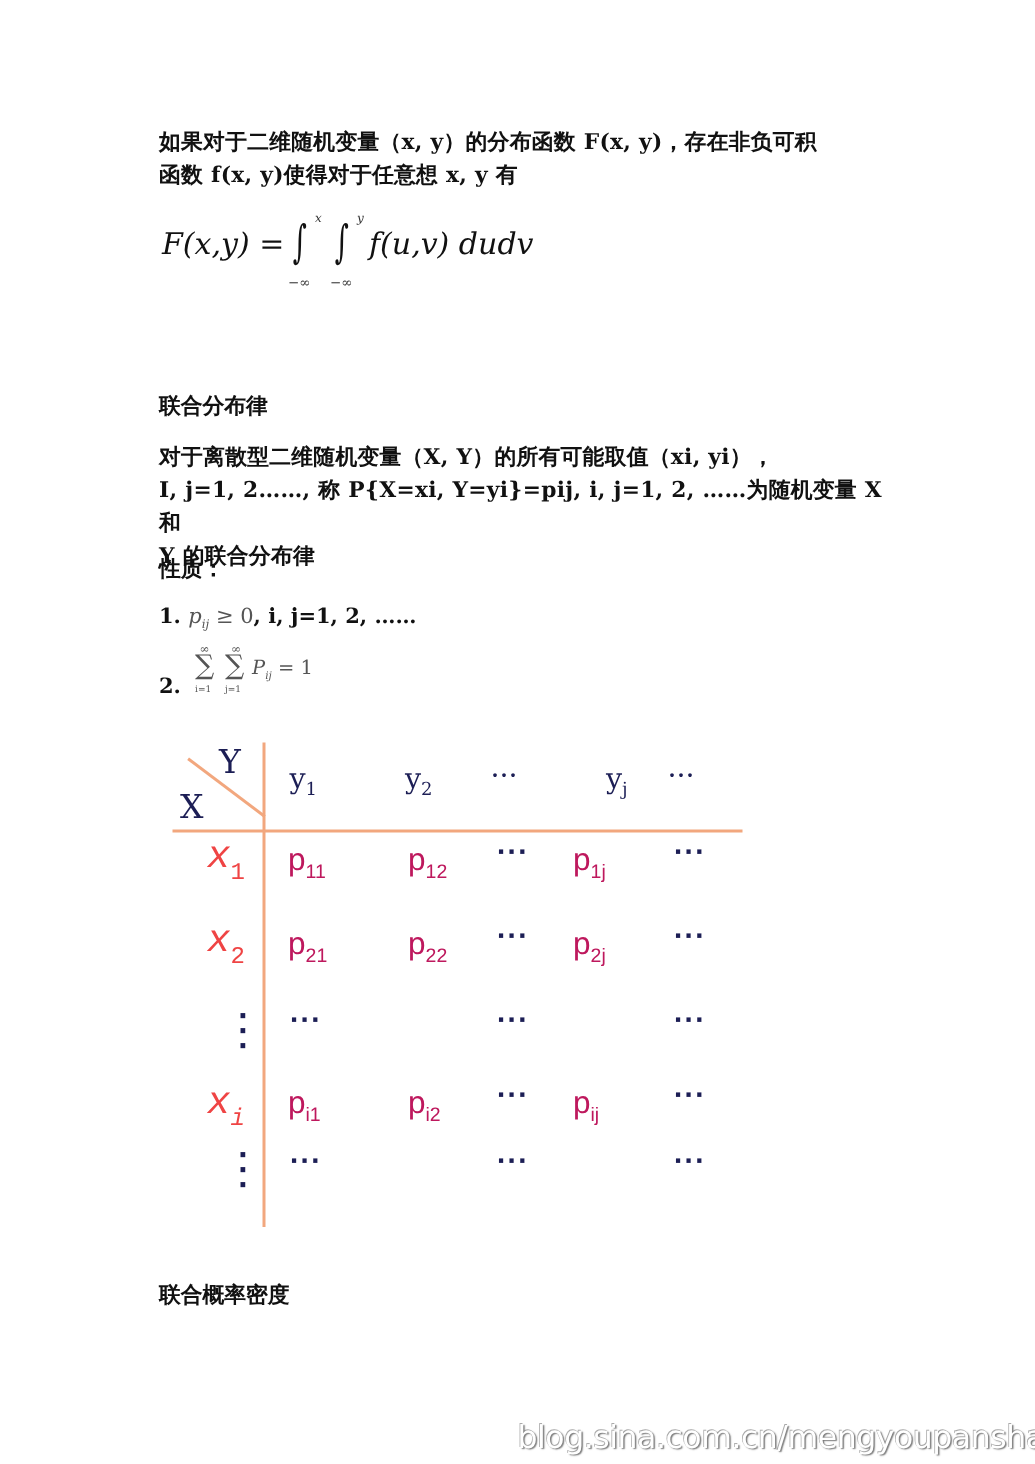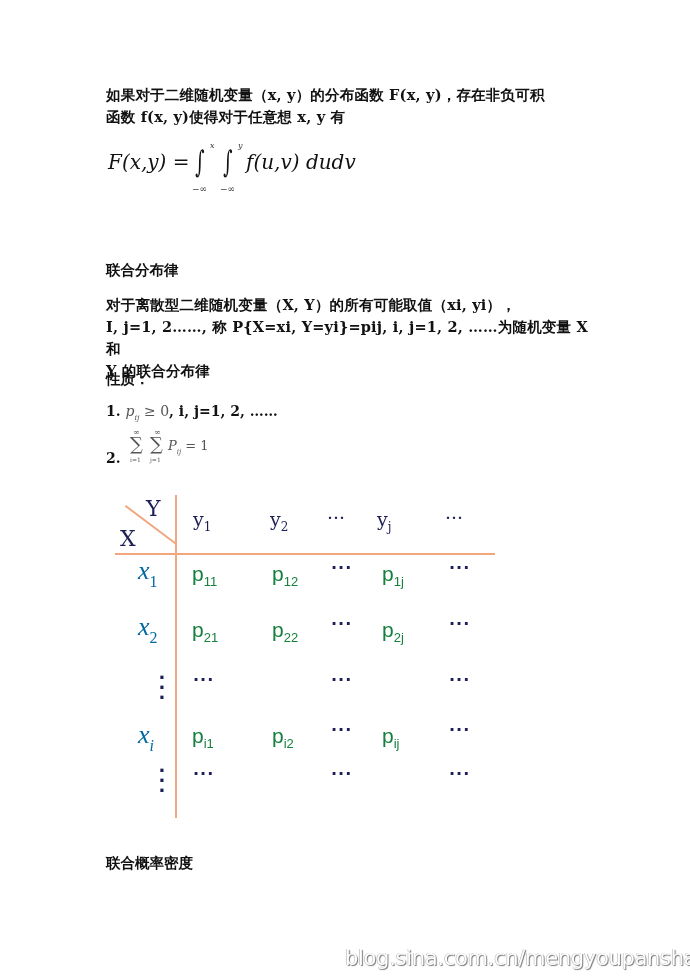--- a/index.html
+++ b/index.html
@@ -7,25 +7,25 @@
     .para { position: absolute; left: 106px; width: 480px; font-size: 14.5px; line-height: 22px; font-weight: bold; letter-spacing: 0.2px; }
     .heading { position: absolute; left: 106px; font-size: 14.5px; font-weight: bold; }
     .formula { position: absolute; font-family: "DejaVu Serif", serif; font-style: italic; color: #111; text-align: center; }
     .int { position: absolute; font-style: normal; font-size: 30px; line-height: 30px; transform: scaleX(0.6); }
     .lim { position: absolute; font-size: 8px; font-style: italic; color: #333; }
     .lim-low { position: absolute; font-size: 9px; color: #333; font-style: normal; }
     .prop-line { position: absolute; left: 106px; font-size: 14px; font-weight: bold; }
     .tbl-line-v { position: absolute; left: 175px; top: 495px; width: 2px; height: 323px; background: #f2a77e; }
     .tbl-line-h { position: absolute; left: 115px; top: 553px; width: 380px; height: 2px; background: #f2a77e; }
     .tbl-diag { position: absolute; left: 126px; top: 505px; width: 64px; height: 2px; background: #f2a77e; transform-origin: 0 0; transform: rotate(37deg); }
-    .tcell { position: absolute; color: #15803d; font-family: "Liberation Sans", sans-serif; font-size: 21px; }
+    .tcell { position: absolute; color: #be185d; font-family: "Liberation Sans", sans-serif; font-size: 21px; }
     .tcell sub { font-size: 13px; vertical-align: -5px; }
     .thead { position: absolute; color: #1c1e55; font-family: "DejaVu Serif", serif; font-size: 19px; }
     .thead sub { font-size: 12px; vertical-align: -5px; }
-    .rowlabel { position: absolute; color: #0369a1; font-family: Liberation Serif, serif; font-style: italic; font-size: 26px; }
+    .rowlabel { position: absolute; color: #ef4444; font-family: Liberation Mono, monospace; font-style: italic; font-size: 26px; }
     .rowlabel sub { font-size: 16px; vertical-align: -8px; font-style: normal; }
     .rowlabel sub.it { font-style: italic; }
     .dots { position: absolute; color: #1c1e55; font-size: 16px; font-weight: bold; letter-spacing: 1px; font-family: "DejaVu Sans", sans-serif; }
     .vdots { position: absolute; color: #1c1e55; font-size: 18px; font-weight: bold; line-height: 10px; font-family: "DejaVu Sans", sans-serif; width: 8px; text-align: center; }
     .watermark { position: absolute; left: 345px; top: 946px; font-family: "DejaVu Sans", sans-serif; font-size: 21px; color: #ffffff; text-shadow: 1px 1px 1px #777, -0.5px -0.5px 0 #aaa; letter-spacing: -0.3px; }
   </style>
 </head>
 <body>
 
 <div class="para" style="top:84px;">
@@ -75,21 +75,21 @@
 <div>
   <div class="tbl-line-v"></div>
   <div class="tbl-line-h"></div>
   <div class="tbl-diag"></div>
   <span class="thead" style="left:146px; top:496px; font-size:22px;">Y</span>
   <span class="thead" style="left:120px; top:526px; font-size:22px;">X</span>
 
   <span class="thead" style="left:193px; top:508px;"><span>y</span><sub>1</sub></span>
   <span class="thead" style="left:270px; top:508px;"><span>y</span><sub>2</sub></span>
   <span class="thead" style="left:327px; top:506px;"><span>···</span></span>
-  <span class="thead" style="left:377px; top:508px;"><span>y</span><sub>j</sub></span>
+  <span class="thead" style="left:404px; top:508px;"><span>y</span><sub>j</sub></span>
   <span class="thead" style="left:445px; top:506px;"><span>···</span></span>
 
   <span class="rowlabel" style="left:138px; top:556px;"><span>x</span><sub>1</sub></span>
   <span class="rowlabel" style="left:138px; top:612px;"><span>x</span><sub>2</sub></span>
   <div class="vdots" style="left:158px; top:673px;">·<br>·<br>·</div>
   <span class="rowlabel" style="left:138px; top:720px;"><span>x</span><sub class="it">i</sub></span>
   <div class="vdots" style="left:158px; top:766px;">·<br>·<br>·</div>
 
   <span class="tcell" style="left:192px; top:562px;"><span>p</span><sub>11</sub></span>
   <span class="tcell" style="left:272px; top:562px;"><span>p</span><sub>12</sub></span>

